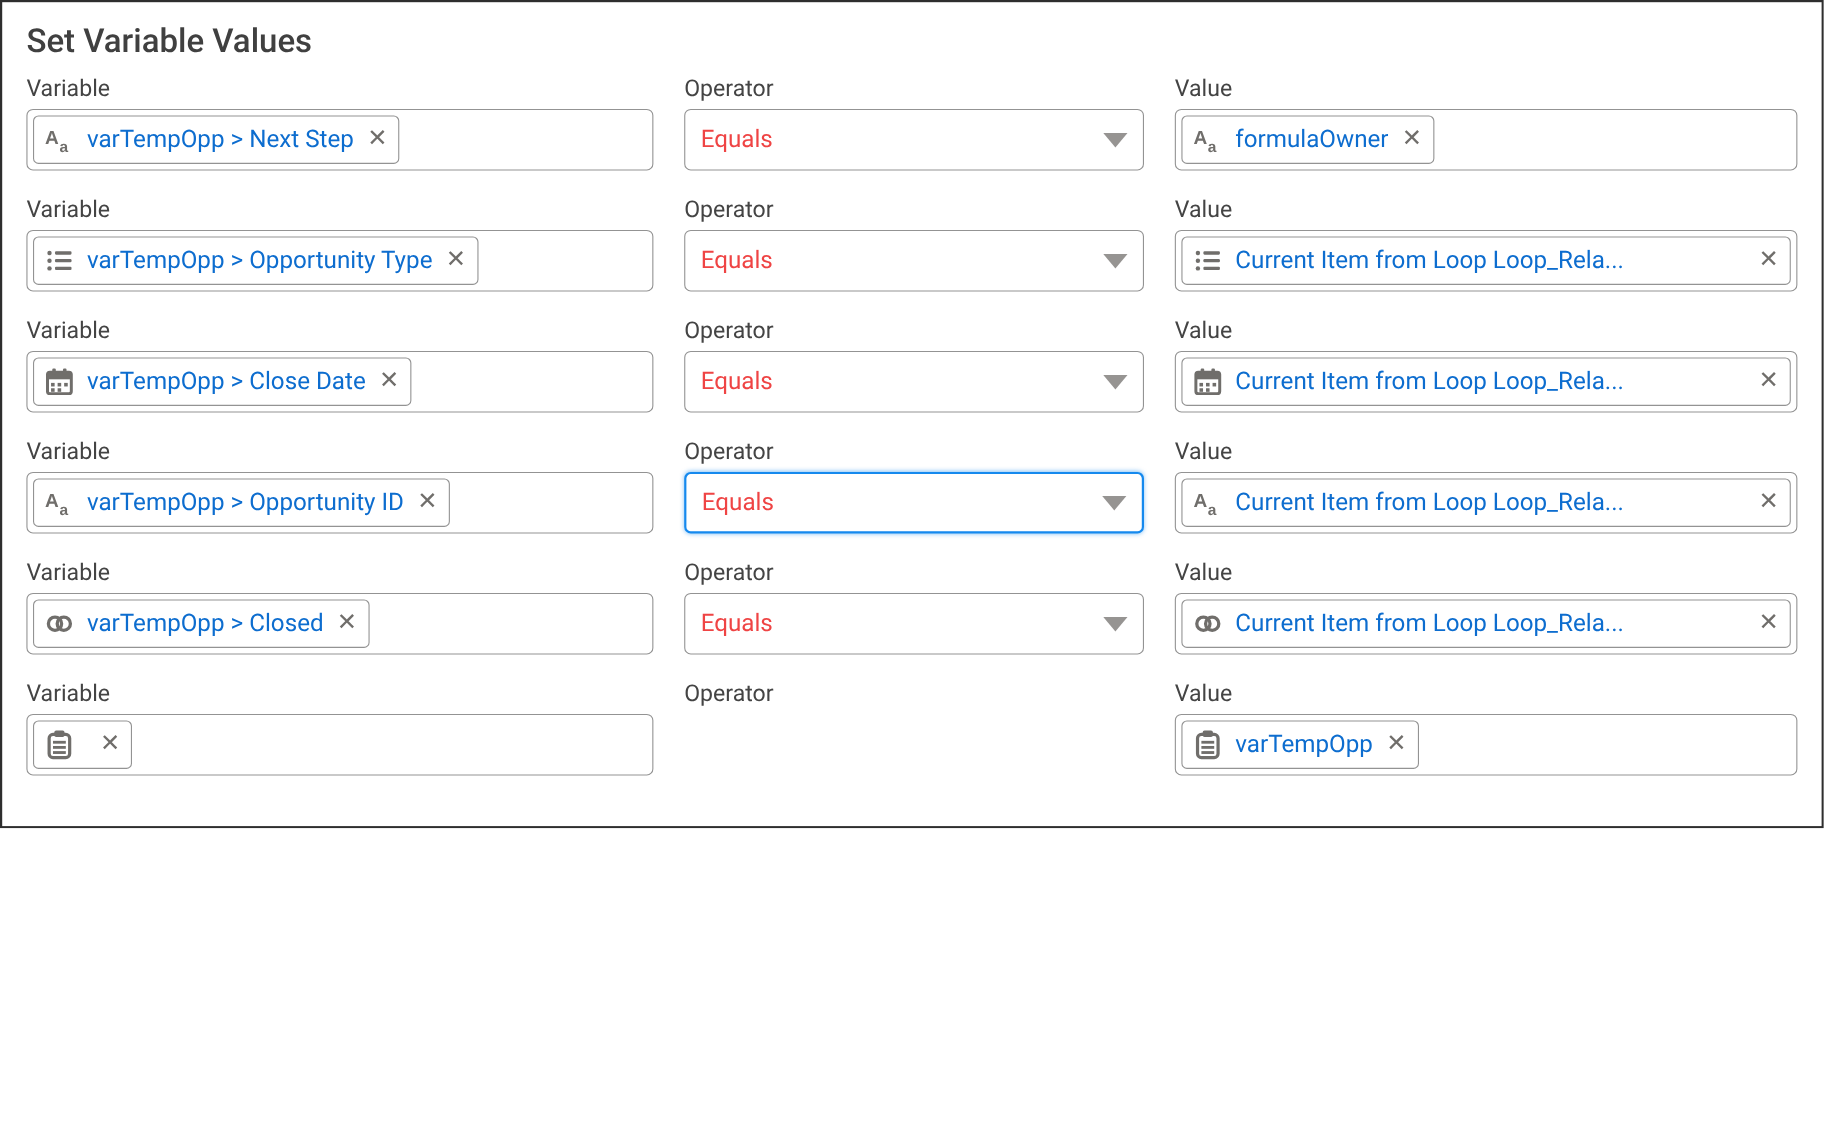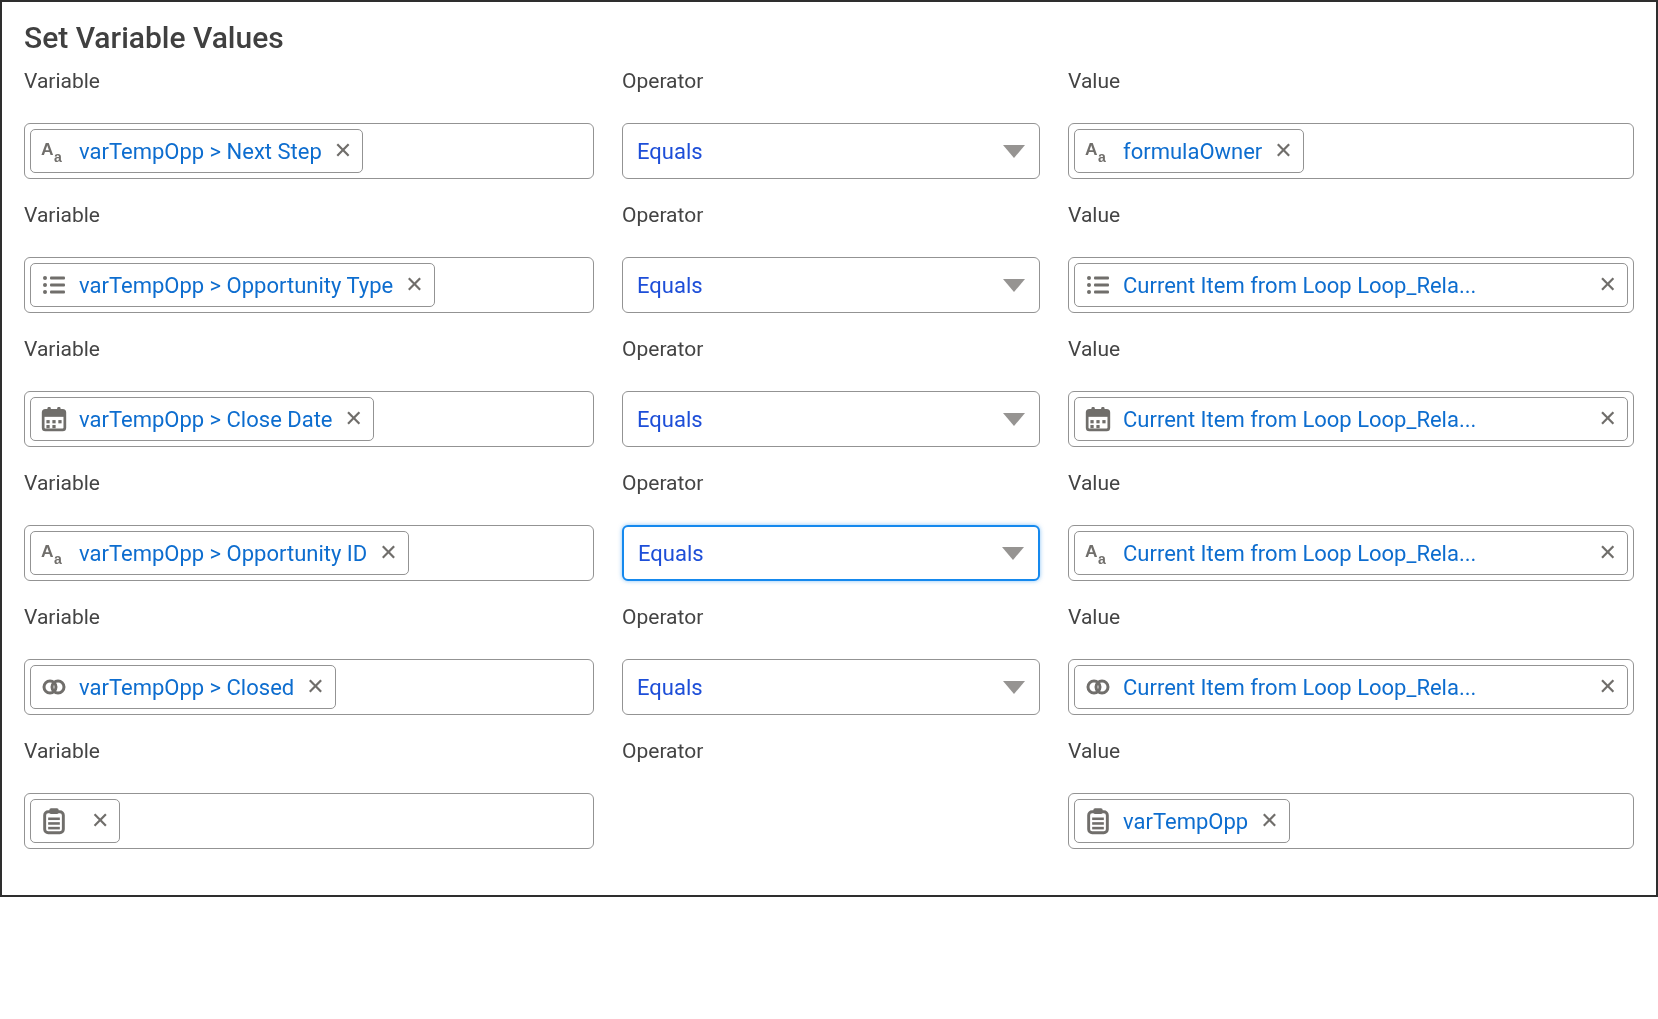--- a/index.html
+++ b/index.html
@@ -24,21 +24,21 @@
   .subtitle {
     font-size: 21px;
     color: #444;
     margin: 0 0 28px 0;
   }
   .row {
     display: flex;
     gap: 28px;
     margin-bottom: 24px;
   }
-  .col { display: flex; flex-direction: column; gap: 24px; }
+  .col { display: flex; flex-direction: column; }
   .col-var { width: 570px; }
   .col-op  { width: 418px; }
   .col-val { flex: 1; }
   .label {
     font-size: 21px;
     color: #444;
     margin-bottom: 6px;
   }
   .field-box {
     border: 1px solid #939393;
@@ -87,21 +87,21 @@
   }
   .select-box {
     border: 1px solid #939393;
     border-radius: 6px;
     height: 56px;
     display: flex;
     align-items: center;
     justify-content: space-between;
     padding: 0 14px;
     font-size: 22px;
-    color: #1d4ed8;
+    color: #ef4444;
     background: #fff;
     cursor: pointer;
   }
   .select-box.focused {
     border: 2px solid #1589ee;
     box-shadow: 0 0 4px rgba(21,137,238,0.5);
   }
   .select-box .caret {
     width: 0; height: 0;
     border-left: 11px solid transparent;

